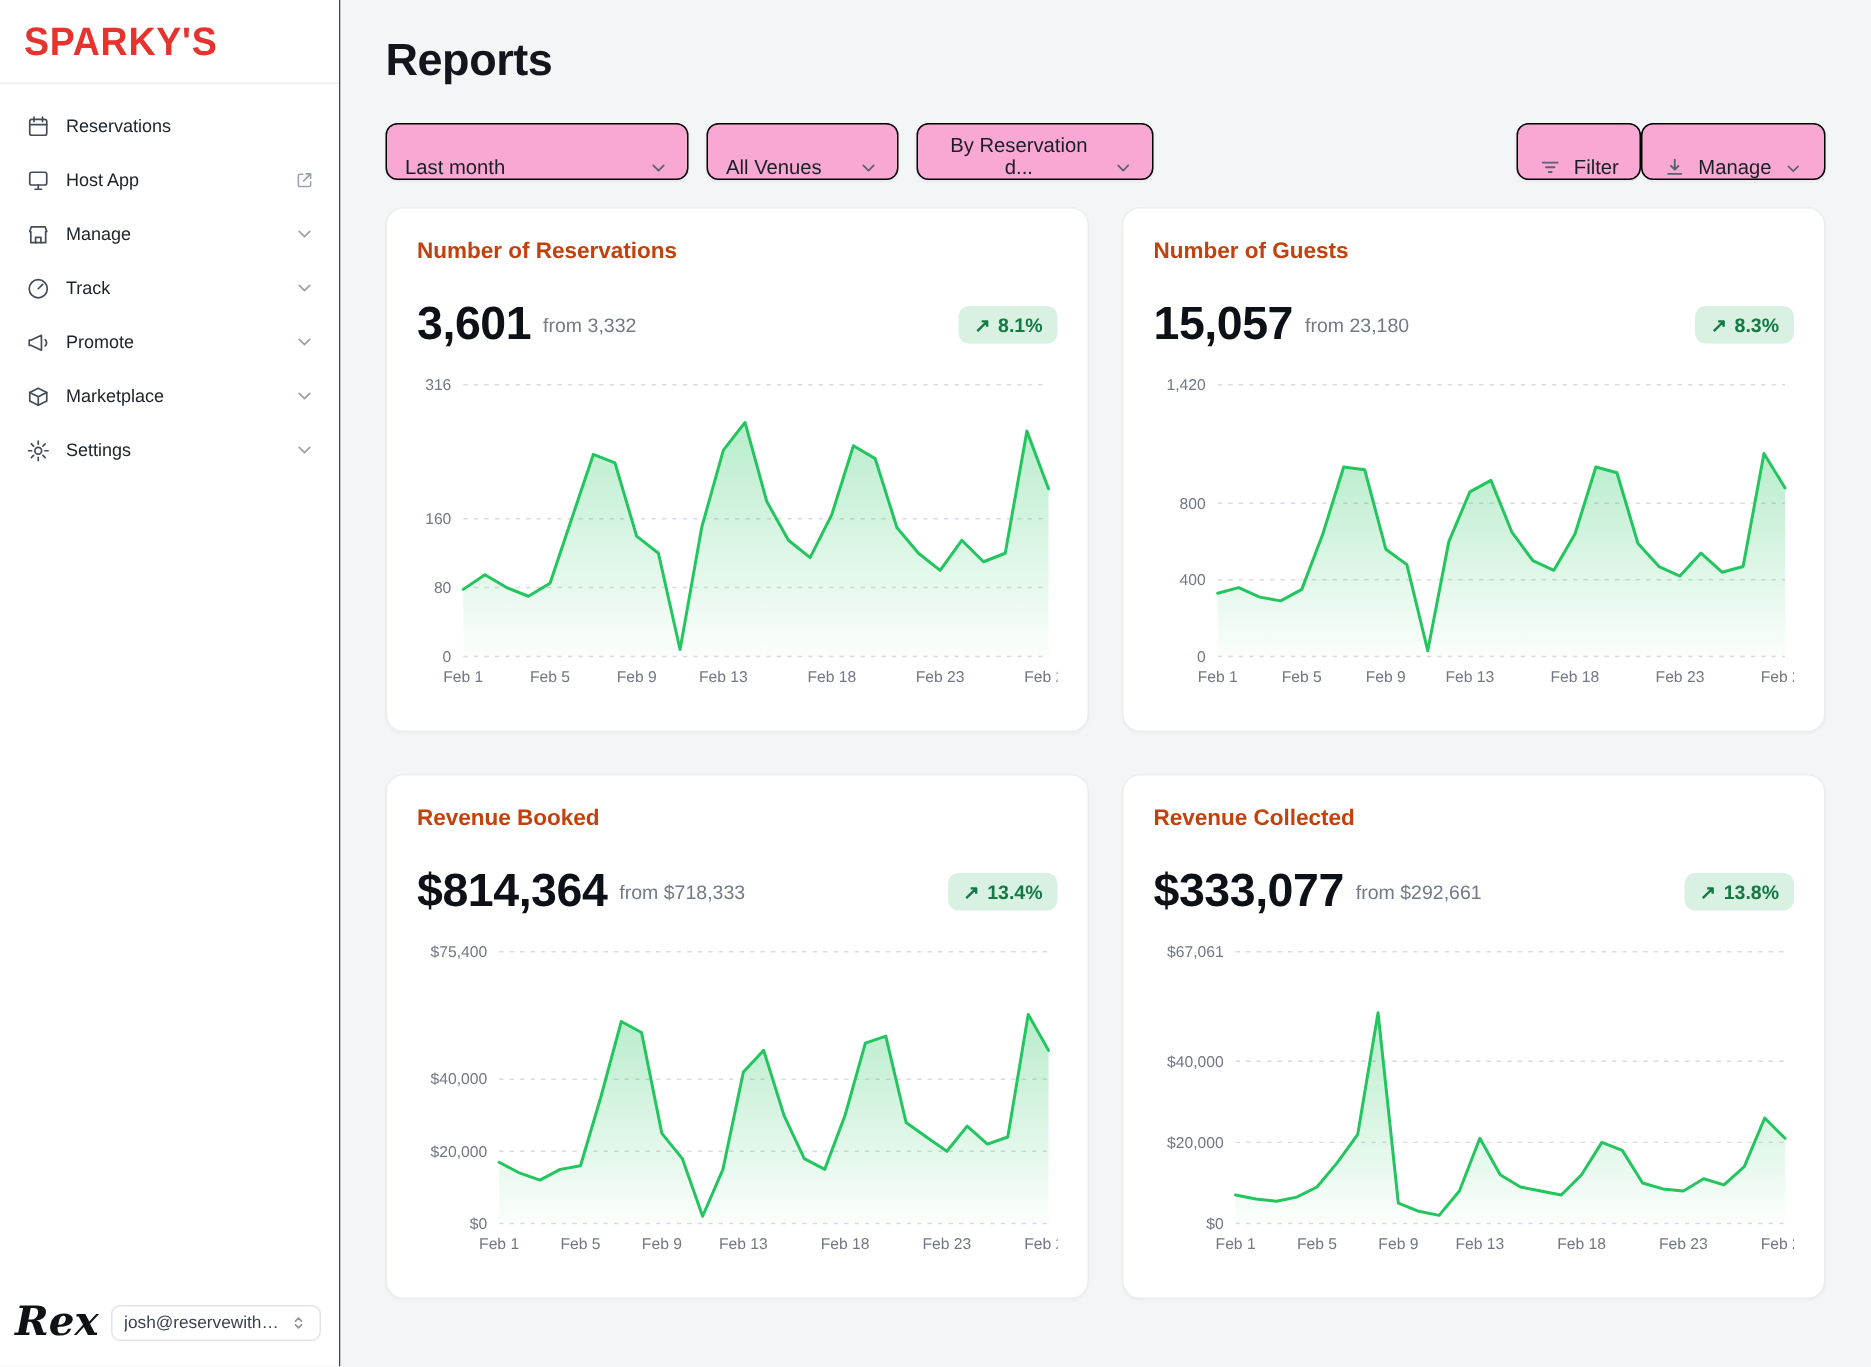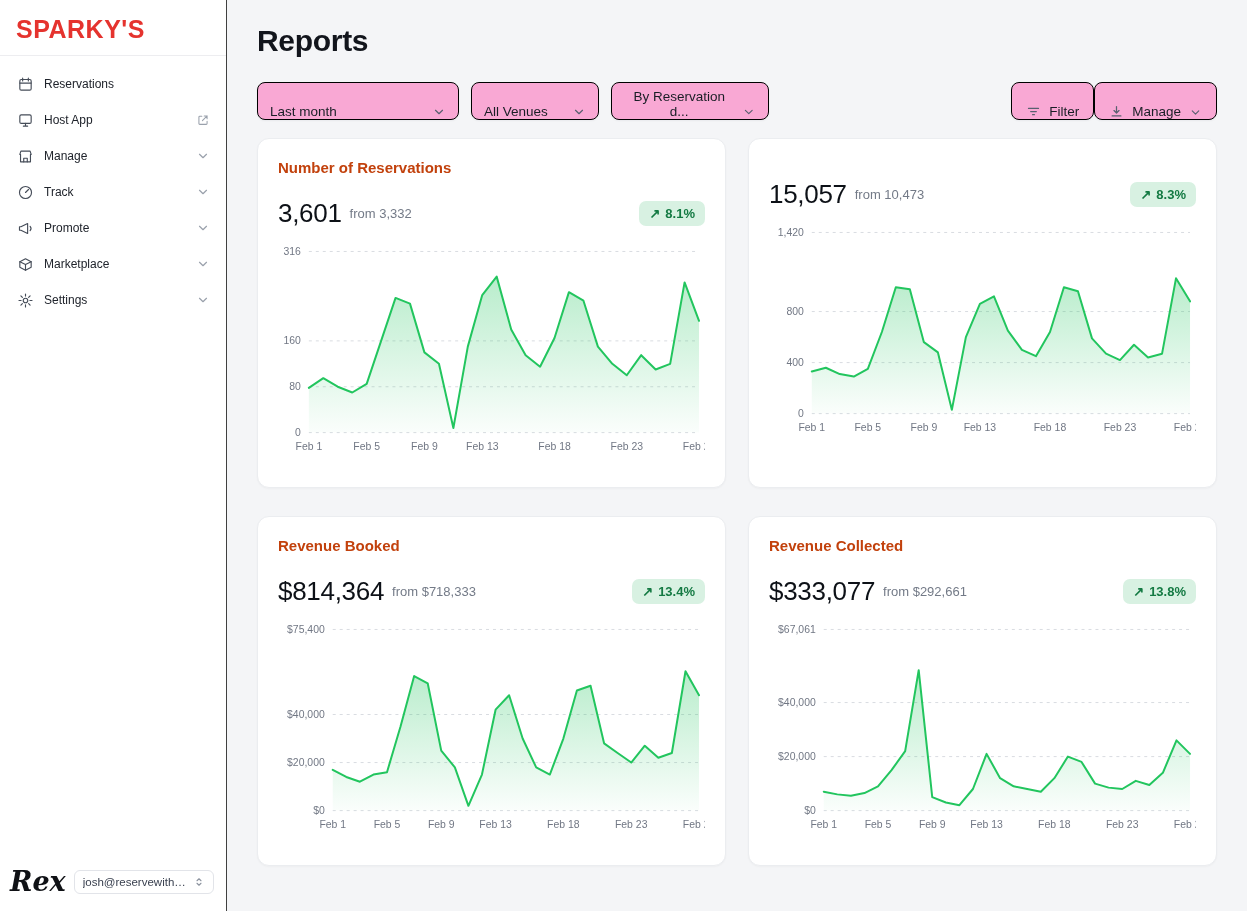--- a/index.html
+++ b/index.html
@@ -42,21 +42,21 @@
   .select { justify-content:space-between; gap:8px; }
   .select svg, .btn svg { color:#596070; }
   .toolbar-right { margin-left:auto; display:flex; }
   .btn { gap:8px; padding:0 14px; font-weight:500; }
 
   
   .grid { display:grid; grid-template-columns:1fr 1fr; gap:28px 22px; margin-top:18px; }
   .card { background:#fff; border:1px solid #ebedf0; border-radius:12px; padding:18px 20px; min-height:350px; box-shadow:0 1px 2px rgba(20,24,34,.03); }
   .card-title { font-size:15px; font-weight:700; color:#c2410c; margin-top:2px; }
   .stat-row { display:flex; align-items:center; margin-top:22px; }
-  .stat-value { font-size:26px; font-weight:400; color:#0d1117; letter-spacing:-.3px; }
+  .stat-value { font-size:31px; font-weight:700; color:#0d1117; letter-spacing:-.3px; }
   .stat-from { font-size:13px; color:#737a87; margin-left:8px; }
   .badge { margin-left:auto; background:#d8f1e2; color:#147a43; font-size:13px; font-weight:700; border-radius:7px; padding:5px 10px; display:flex; align-items:center; gap:5px; }
   .chart { margin-top:14px; }
   .chart svg text { font-family:"Liberation Sans", sans-serif; }
 </style>
 </head>
 <body>
 
 <div class="app">
 
@@ -258,23 +258,24 @@
               <text x="205.2222222222222" y="207" text-anchor="middle" font-size="10.5" fill="#717784">Feb 13</text>
               <text x="277.8148148148148" y="207" text-anchor="middle" font-size="10.5" fill="#717784">Feb 18</text>
               <text x="350.4074074074074" y="207" text-anchor="middle" font-size="10.5" fill="#717784">Feb 23</text>
               <text x="423" y="207" text-anchor="middle" font-size="10.5" fill="#717784">Feb 28</text>
               <path d="M31.0,145.1L45.5,135.3L60.0,143.9L74.6,149.7L89.1,141.0L103.6,97.8L118.1,54.7L132.6,60.4L147.1,109.4L161.7,120.9L176.2,185.4L190.7,103.6L205.2,51.8L219.7,33.3L234.3,86.3L248.8,112.2L263.3,123.8L277.8,95.0L292.3,48.9L306.9,57.5L321.4,103.6L335.9,120.9L350.4,132.4L364.9,112.2L379.4,126.6L394.0,120.9L408.5,39.1L423.0,77.7L423.0,190.0L31.0,190.0Z" fill="url(#grad0)" stroke="none"></path>
               <path d="M31.0,145.1L45.5,135.3L60.0,143.9L74.6,149.7L89.1,141.0L103.6,97.8L118.1,54.7L132.6,60.4L147.1,109.4L161.7,120.9L176.2,185.4L190.7,103.6L205.2,51.8L219.7,33.3L234.3,86.3L248.8,112.2L263.3,123.8L277.8,95.0L292.3,48.9L306.9,57.5L321.4,103.6L335.9,120.9L350.4,132.4L364.9,112.2L379.4,126.6L394.0,120.9L408.5,39.1L423.0,77.7" fill="none" stroke="#22c55e" stroke-width="2" stroke-linejoin="round" stroke-linecap="round"></path>
             </svg></div>
       </section>
 
       <section class="card">
+        <h2 class="card-title">Number of Guests</h2>
         <div class="stat-row">
           <span class="stat-value">15,057</span>
-          <span class="stat-from">from 10,473</span>
+          <span class="stat-from">from 23,180</span>
           <span class="badge">
             <span>↗</span>
             <span>8.3%</span>
           </span>
         </div>
         <div class="chart"><svg viewBox="0 0 429 212" width="100%" height="212">
               <defs>
                 <linearGradient id="grad1" x1="0" y1="0" x2="0" y2="1">
                   <stop offset="0%" stop-color="#22c55e" stop-opacity="0.32"></stop>
                   <stop offset="100%" stop-color="#22c55e" stop-opacity="0.02"></stop>

